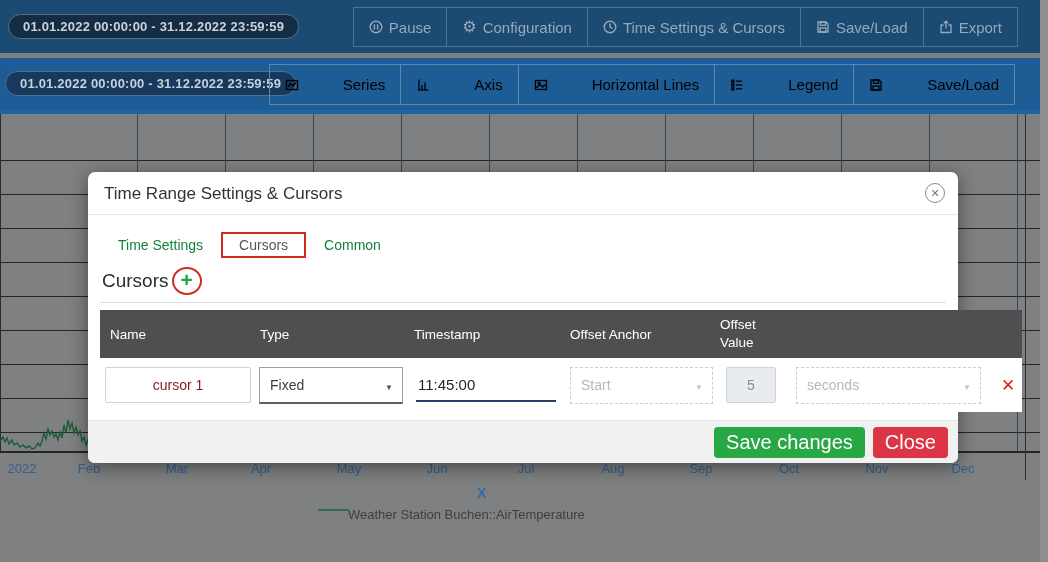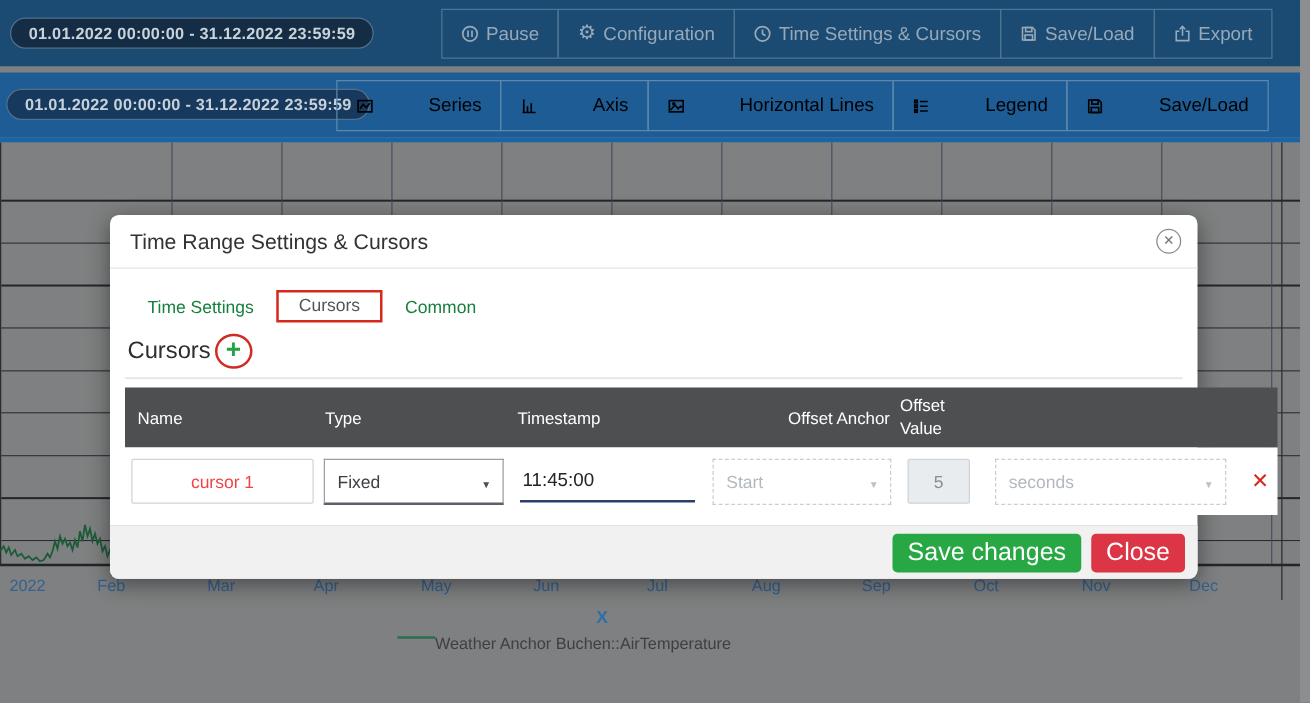--- a/index.html
+++ b/index.html
@@ -56,27 +56,27 @@
   .tab-annotation { border:2px solid #d6281c; padding:2px 2px; margin:0 4px; }
   .section-row { margin:6px 0 0 14px; display:flex; align-items:center; }
   .section-heading { font-size:19px; color:#2b2f33; }
   .plus-annotation { border:2px solid #cf2b20; border-radius:50%; padding:0 7px 2px 7px; margin-left:3px; }
   .add-plus { color:#25a244; font-size:21px; font-weight:bold; line-height:22px; cursor:pointer; }
   .section-hr { border:none; border-top:1px solid #d9dcde; margin:7px 12px 0 12px; }
 
   .ctable { margin:7px 12px 0 12px; width:922px; }
   .thead { display:flex; align-items:center; height:48px; background:#4e4f50; color:#fff; font-size:13.5px; }
   .trow { display:flex; align-items:center; height:54px; background:#fff; }
-  .c1{flex:0 0 152px;} .c2{flex:0 0 154px;} .c3{flex:0 0 156px;} .c4{flex:0 0 150px;text-align:right;}
+  .c1{flex:0 0 152px;} .c2{flex:0 0 154px;} .c3{flex:0 0 156px;} .c4{flex:0 0 150px;}
   .c5{flex:0 0 77px;}  .c6{flex:0 0 193px;} .c7{flex:0 0 40px;}
   .thead .c1{padding-left:10px;} .thead .c2,.thead .c3,.thead .c4,.thead .c5,.thead .c6{padding-left:8px;}
   .thead .c5{line-height:1.35;}
 
   .name-input { width:146px; height:36px; margin-left:5px; border:1px solid #cfd4d9; border-radius:2px;
-                text-align:center; font-size:14px; color:#ef4444; font-family:inherit; }
+                text-align:center; font-size:14px; color:#7f1d1d; font-family:inherit; }
   .sel { display:flex; align-items:center; justify-content:space-between; height:37px; background:#fff;
          padding:0 9px 0 10px; font-size:14px; cursor:pointer; }
   .sel-enabled { width:144px; margin-left:7px; border:1px solid #989fa6; border-bottom:2px solid #5a6065;
                  color:#3a3f44; }
   .sel-disabled { border:1px dashed #c9ced3; color:#b2b8bd; cursor:default; }
   .sel-anchor { width:143px; margin-left:8px; }
   .sel-type { width:185px; margin-left:6px; }
   .caret::after { content:"▼"; font-size:8px; }
   .sel-enabled .caret::after { color:#4a4f54; }
   .sel-disabled .caret::after { color:#bcc2c7; }
@@ -216,21 +216,21 @@
 <span class="month-label" style="left:349px">May</span>
 <span class="month-label" style="left:437px">Jun</span>
 <span class="month-label" style="left:526px">Jul</span>
 <span class="month-label" style="left:613px">Aug</span>
 <span class="month-label" style="left:701px">Sep</span>
 <span class="month-label" style="left:789px">Oct</span>
 <span class="month-label" style="left:877px">Nov</span>
 <span class="month-label" style="left:963px">Dec</span>
 <span class="abs x-axis-title">X</span>
 <div class="abs legend-swatch"></div>
-<span class="abs legend-text">Weather Anchor Buchen::AirTemperature</span>
+<span class="abs legend-text">Weather Station Buchen::AirTemperature</span>
 <div class="abs scrollbar"></div>
 
 <div class="abs modal">
   <div class="modal-header">
     <span class="modal-title">Time Range Settings &amp; Cursors</span>
     <span class="modal-close">✕</span>
   </div>
 
   <div class="tabs">
     <span class="tab tab-link">Time Settings</span>

